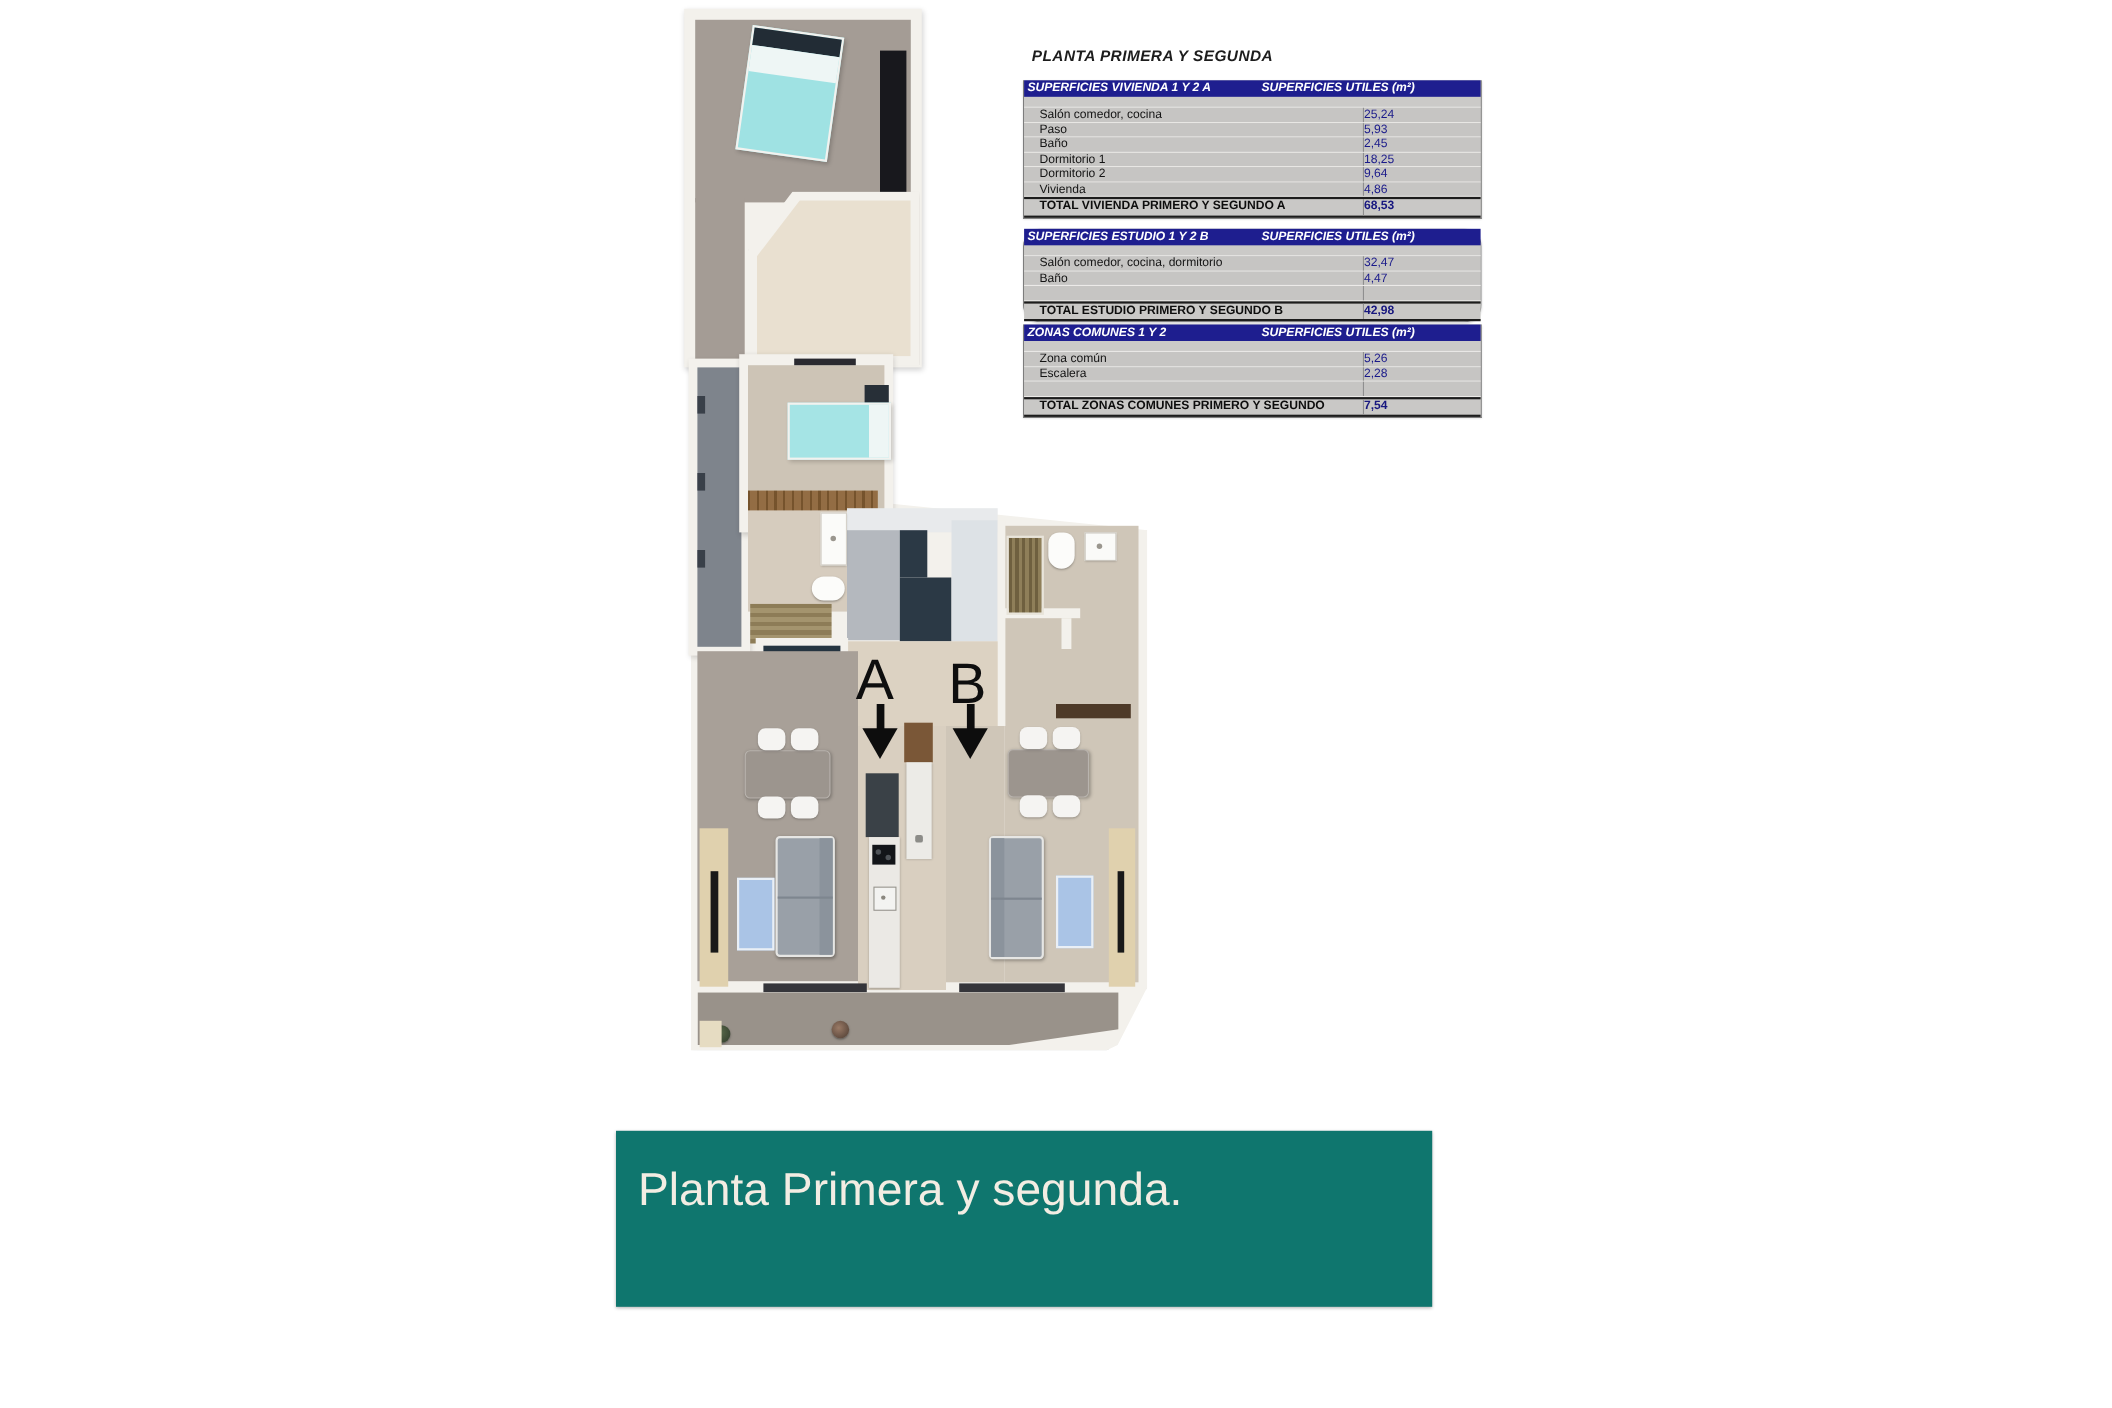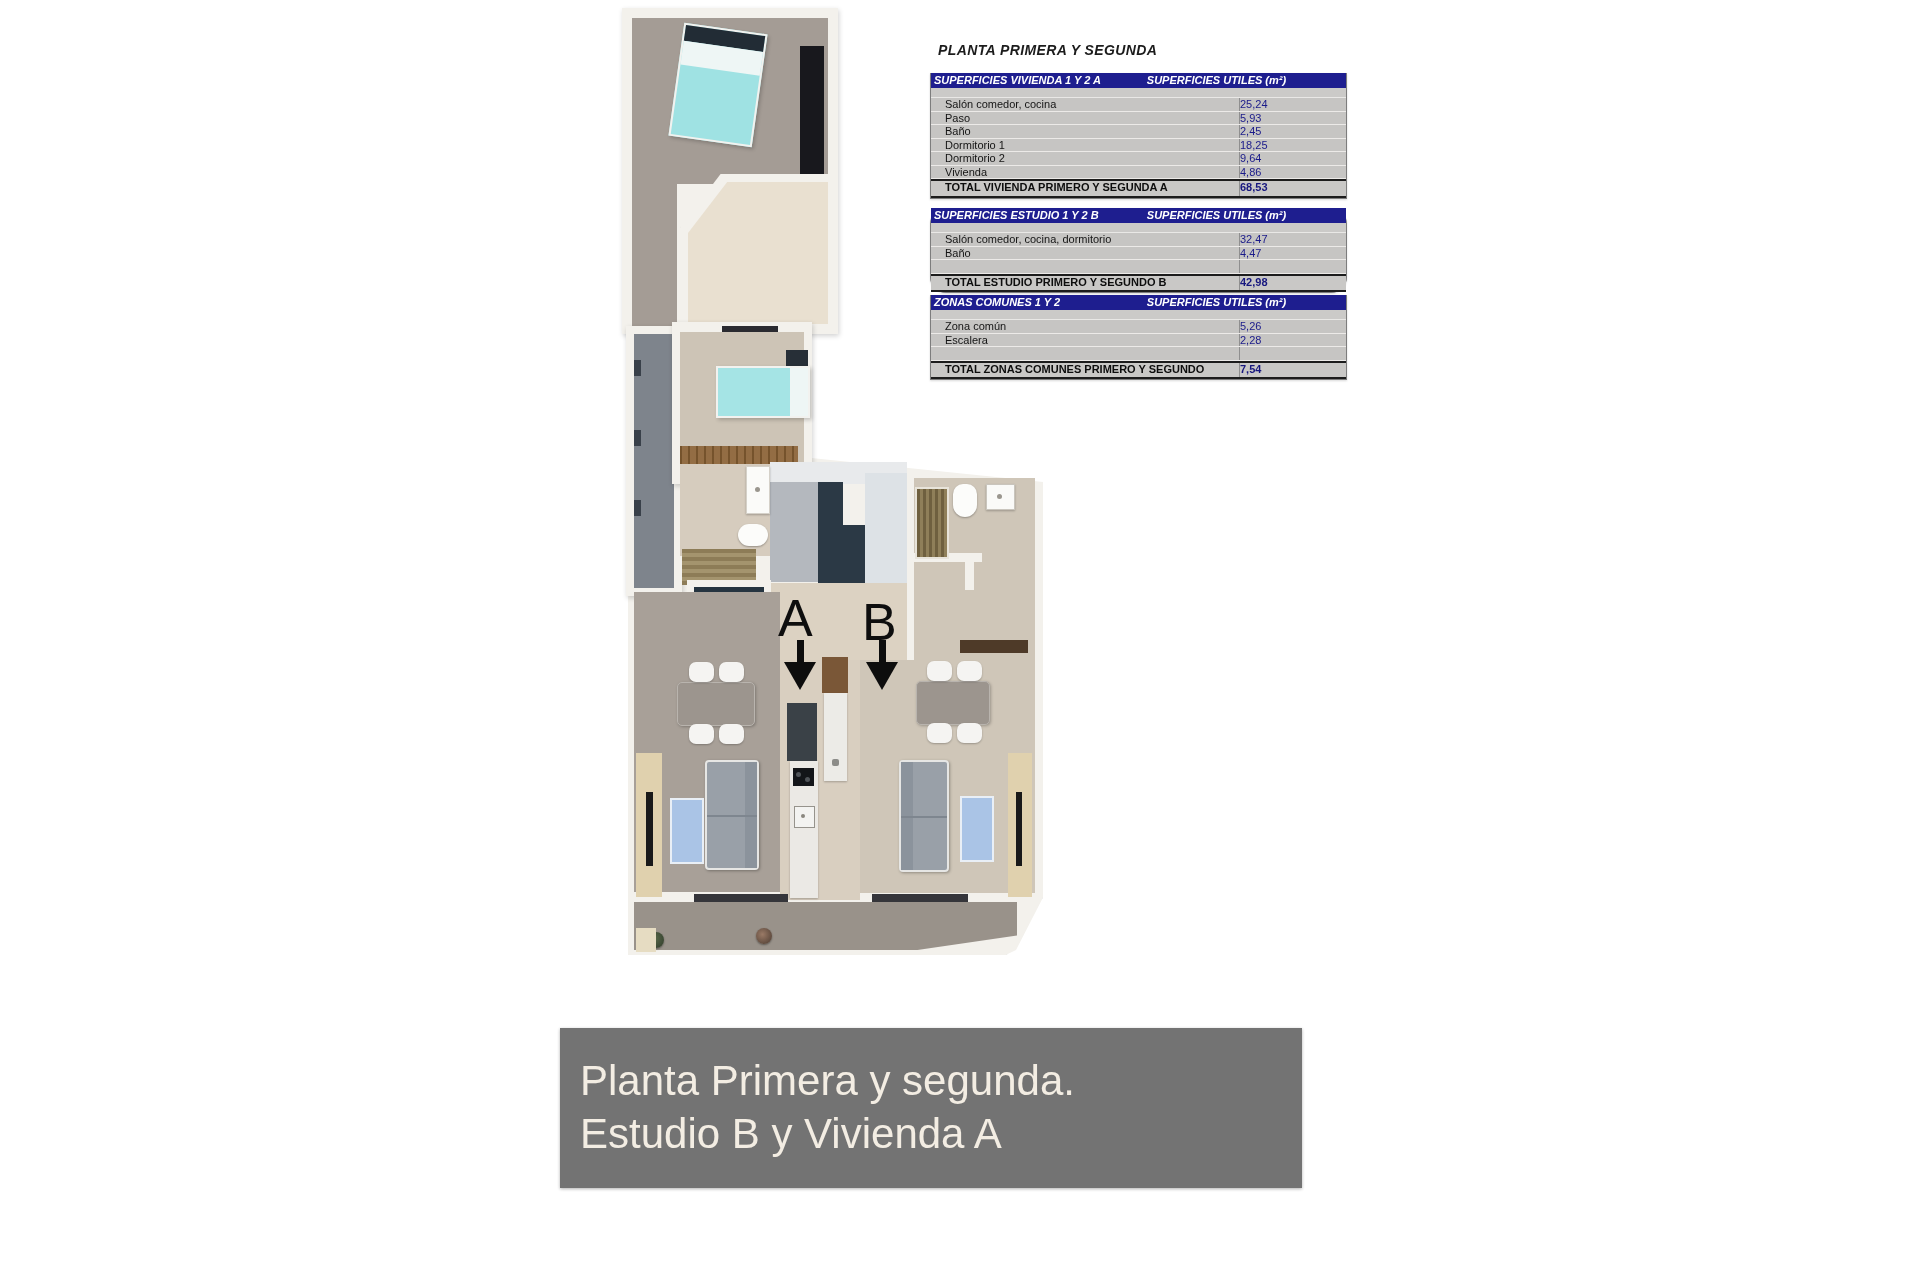--- a/index.html
+++ b/index.html
@@ -19,21 +19,21 @@
   .thead{position:relative;height:15px;background:#1e1e8f;color:#ffffff;font-size:11px;line-height:15px;font-weight:bold;font-style:italic;padding-left:3px;white-space:nowrap;overflow:hidden;}
   .thead .hr{position:absolute;left:52%;top:0;}
   .blankrow{height:9px;background:#cbcac8;border-bottom:1px solid #e9e8e6;}
   .trow{display:flex;height:12.5px;background:#c6c5c3;border-bottom:1px solid #eceae8;font-size:11px;line-height:12px;}
   .trow .tl{flex:1;padding-left:14px;color:#141414;white-space:nowrap;overflow:hidden;}
   .trow .tv{width:102px;text-align:left;padding-right:4px;color:#1a1a8a;border-left:1px solid #8f8f8f;}
   .trow.total{height:14.5px;border-top:2px solid #1c1c1c;border-bottom:2px solid #1c1c1c;font-weight:bold;line-height:13px;background:#c9c8c6;}
   .trow.total .tl{color:#0d0d0d;}
   .trow.total .tv{color:#17177f;}
   
-  .banner{position:absolute;left:560px;top:1028px;width:742px;height:160px;background:#737373;box-shadow:0 1px 3px rgba(0,0,0,0.3);}
+  .banner{position:absolute;left:560px;top:1028px;width:742px;height:160px;background:#0f766e;box-shadow:0 1px 3px rgba(0,0,0,0.3);}
   .banner .bl{color:#f3ede3;font-size:42px;line-height:53px;padding-left:20px;}
   .banner .bl.first{padding-top:26px;}
 </style>
 </head>
 <body>
 
 <div class="page">
 
   <div class="abs" style="left:0;top:0;width:1100px;height:1010px;">
 
@@ -191,21 +191,21 @@
       </div>
     <div class="trow">
         <span class="tl">Dormitorio 2</span>
         <span class="tv">9,64</span>
       </div>
     <div class="trow">
         <span class="tl">Vivienda</span>
         <span class="tv">4,86</span>
       </div>
     <div class="trow total">
-        <span class="tl">TOTAL VIVIENDA PRIMERO Y SEGUNDA A</span>
+        <span class="tl">TOTAL VIVIENDA PRIMERO Y SEGUNDO A</span>
         <span class="tv">68,53</span>
       </div>
   </div>
 
   <div class="xtable" style="top:208px;border-radius:16px;">
     <div class="thead">
       <span>SUPERFICIES ESTUDIO 1 Y 2 B</span>
       <span class="hr">SUPERFICIES UTILES  (m²)</span>
     </div>
     <div class="blankrow"></div>
@@ -246,16 +246,15 @@
         <span class="tv"></span>
       </div>
     <div class="trow total">
         <span class="tl">TOTAL ZONAS COMUNES PRIMERO Y SEGUNDO</span>
         <span class="tv">7,54</span>
       </div>
   </div>
 
   <div class="banner">
     <div class="bl first">Planta Primera y segunda.</div>
-    <div class="bl">Estudio B y Vivienda A</div>
   </div>
 
 </div>
 
 </body></html>

